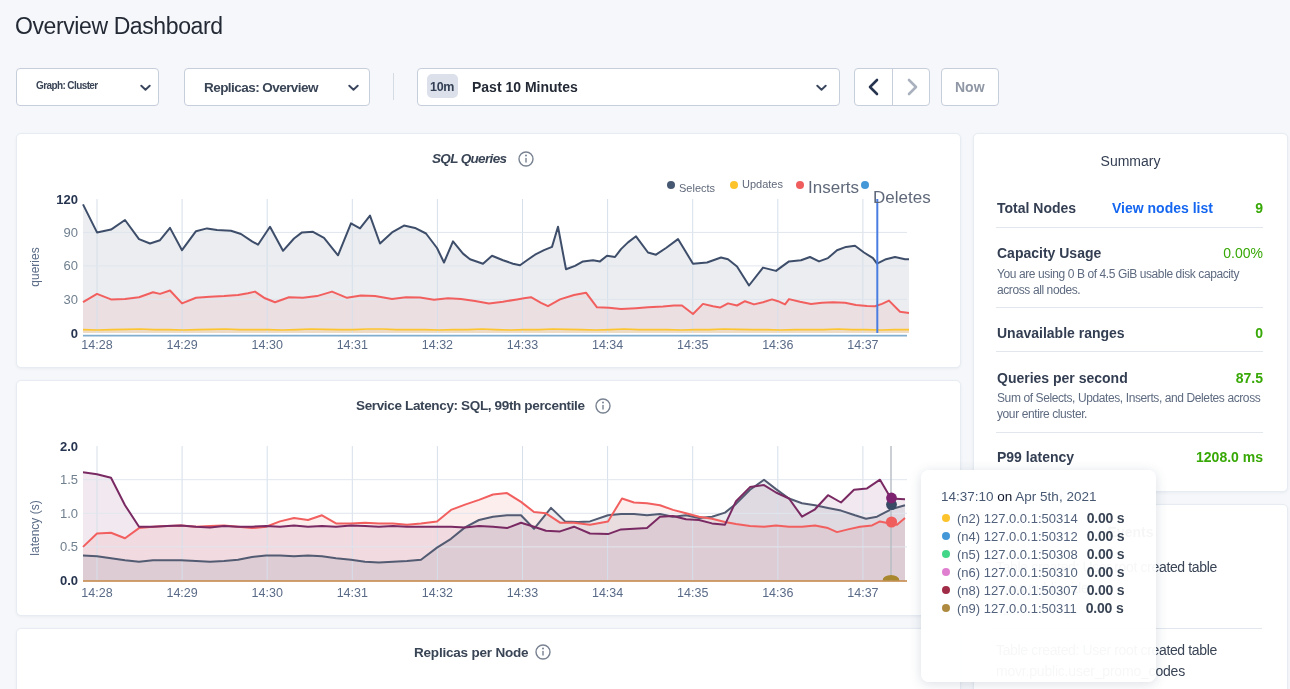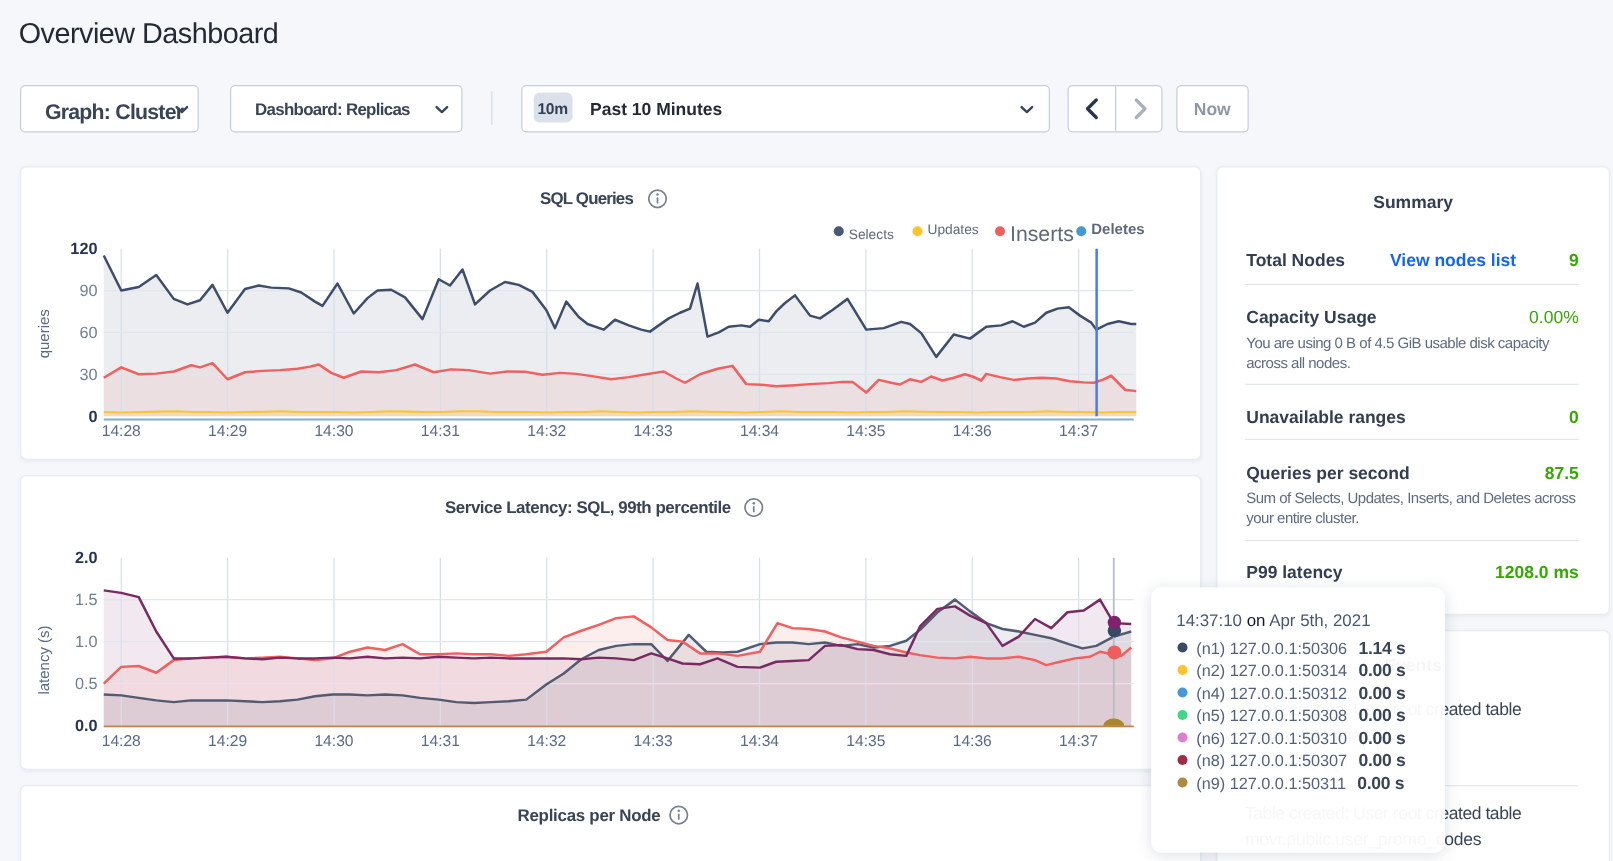--- a/index.html
+++ b/index.html
@@ -10,26 +10,26 @@
 .btn { position:absolute; background:#fff; border:1px solid #c7cedb; border-radius:4px; }
 .ttrow { display:flex; align-items:center; height:18px; margin-left:21px; }
 .ttdot { width:8px; height:8px; border-radius:50%; flex:0 0 8px; }
 .ttlabel { margin-left:7px; font-size:13px; color:#53627c; }
 .ttval { margin-left:9px; font-size:14px; font-weight:bold; color:#394455; letter-spacing:-0.2px; }
 </style></head>
 <body>
 <div class="abs" style="left:15px;top:13px;font-size:23px;letter-spacing:-0.4px;color:#242a35;">Overview Dashboard</div>
 
 <div class="btn" style="left:16px;top:68px;width:143px;height:38px;"></div>
-<div class="abs" style="left:36px;top:80px;font-size:17px;letter-spacing:-0.6px;font-weight:bold;color:#394455;">Graph: Cluster</div>
+<div class="abs" style="left:36px;top:80px;font-size:10px;letter-spacing:-0.6px;font-weight:bold;color:#394455;">Graph: Cluster</div>
 <svg style="position:absolute;left:140px;top:84px" width="11" height="8">
     <path d="M1.3 1.7 L5.5 5.7 L9.7 1.7" fill="none" stroke="#39455c" stroke-width="1.9" stroke-linecap="round" stroke-linejoin="round"></path>
   </svg>
 <div class="btn" style="left:184px;top:68px;width:186px;height:38px;"></div>
-<div class="abs" style="left:204px;top:80px;font-size:13.5px;letter-spacing:-0.55px;font-weight:bold;color:#394455;">Dashboard: Replicas</div>
+<div class="abs" style="left:204px;top:80px;font-size:13.5px;letter-spacing:-0.55px;font-weight:bold;color:#394455;">Replicas: Overview</div>
 <svg style="position:absolute;left:348px;top:84px" width="11" height="8">
     <path d="M1.3 1.7 L5.5 5.7 L9.7 1.7" fill="none" stroke="#39455c" stroke-width="1.9" stroke-linecap="round" stroke-linejoin="round"></path>
   </svg>
 <div class="abs" style="left:393px;top:73px;width:1px;height:27px;background:#d5dbe3;"></div>
 <div class="btn" style="left:417px;top:68px;width:423px;height:38px;"></div>
 <div class="abs" style="left:427px;top:74px;width:31px;height:24px;background:#dbe0ea;border-radius:5px;"></div>
 <div class="abs" style="left:430px;top:80px;font-size:12.5px;letter-spacing:-0.3px;font-weight:bold;color:#333f54;">10m</div>
 <div class="abs" style="left:472px;top:79px;font-size:14px;font-weight:bold;color:#242a35;">Past 10 Minutes</div>
 <svg style="position:absolute;left:816px;top:84px" width="11" height="8">
     <path d="M1.3 1.7 L5.5 5.7 L9.7 1.7" fill="none" stroke="#39455c" stroke-width="1.9" stroke-linecap="round" stroke-linejoin="round"></path>
@@ -80,35 +80,35 @@
 <text x="336.3" y="216" text-anchor="middle" font-size="12.5" fill="#5a6b87">14:31</text>
 <text x="421.4" y="216" text-anchor="middle" font-size="12.5" fill="#5a6b87">14:32</text>
 <text x="506.5" y="216" text-anchor="middle" font-size="12.5" fill="#5a6b87">14:33</text>
 <text x="591.6" y="216" text-anchor="middle" font-size="12.5" fill="#5a6b87">14:34</text>
 <text x="676.7" y="216" text-anchor="middle" font-size="12.5" fill="#5a6b87">14:35</text>
 <text x="761.8" y="216" text-anchor="middle" font-size="12.5" fill="#5a6b87">14:36</text>
 <text x="846.9" y="216" text-anchor="middle" font-size="12.5" fill="#5a6b87">14:37</text>
 <text x="23" y="134" text-anchor="middle" font-size="12" fill="#5a6b87" transform="rotate(-90 23 134)">queries</text>
 </svg>
 </div>
-<div class="abs" style="left:432px;top:151px;font-size:13.5px;letter-spacing:-0.65px;font-weight:bold;color:#394455;">SQL Queries</div>
+<div class="abs" style="left:432px;top:151px;font-size:13.5px;letter-spacing:-0.65px;font-weight:bold;color:#394455;font-style:italic;">SQL Queries</div>
 <svg style="position:absolute;left:518px;top:151px" width="16" height="16">
     <circle cx="8" cy="8" r="7" fill="none" stroke="#788291" stroke-width="1.4"></circle>
     <circle cx="8" cy="4.6" r="1" fill="#788291"></circle>
     <rect x="7.3" y="6.8" width="1.4" height="5" rx="0.7" fill="#788291"></rect>
   </svg>
 
 <div class="abs" style="left:667px;top:181px;width:8px;height:8px;border-radius:50%;background:#475872;"></div>
 <div class="abs" style="left:679px;top:182px;font-size:11px;color:#60697a;">Selects</div>
 <div class="abs" style="left:730px;top:181px;width:8px;height:8px;border-radius:50%;background:#fcc32c;"></div>
 <div class="abs" style="left:742px;top:178px;font-size:11px;color:#60697a;">Updates</div>
 <div class="abs" style="left:796px;top:181px;width:8px;height:8px;border-radius:50%;background:#ef5d5d;"></div>
 <div class="abs" style="left:808px;top:178px;font-size:17px;color:#60697a;">Inserts</div>
 <div class="abs" style="left:861px;top:181px;width:8px;height:8px;border-radius:50%;background:#4598d8;"></div>
-<div class="abs" style="left:873px;top:176px;font-size:12px;color:#60697a;font-weight:bold;">Deletes</div>
+<div class="abs" style="left:873px;top:188px;font-size:17px;color:#60697a;">Deletes</div>
 
 <div class="card" style="left:16px;top:380px;width:945px;height:236px;"></div>
 <div class="abs" style="left:16px;top:380px;width:945px;height:236px;">
 <svg width="945" height="236" style="position:absolute;left:0;top:0">
 <path d="M67.0 92.3L81.0 94.3L95.0 97.7L109.0 125.2L123.0 146.7L137.0 146.7L151.0 146.1L165.0 145.4L180.0 146.7L194.0 147.4L208.0 146.1L222.0 146.7L236.0 146.7L250.0 146.1L264.0 146.7L278.0 145.4L292.0 146.7L306.0 146.1L320.0 146.7L335.0 145.4L349.0 146.1L363.0 146.7L377.0 146.1L391.0 146.7L405.0 146.7L421.0 146.7L435.0 146.7L449.0 147.4L463.0 146.1L477.0 146.7L491.0 148.1L505.0 142.7L518.0 146.7L530.0 150.8L544.0 151.4L558.0 146.7L574.0 153.5L592.0 154.1L605.0 149.4L618.0 148.8L631.0 148.1L644.0 136.7L657.0 136.0L670.0 139.3L683.0 140.0L696.0 143.4L709.0 144.7L720.0 121.2L734.0 107.1L748.0 105.1L760.0 112.5L773.0 118.5L786.0 136.7L799.0 129.3L812.0 115.2L825.0 122.5L838.0 109.8L851.0 108.4L864.0 99.7L875.0 118.5L889.0 119.2L889.0 200.5L67.0 200.5Z" fill="rgba(125,35,112,0.10)"></path>
 <path d="M67.0 166.9L81.0 153.5L95.0 152.8L109.0 158.2L123.0 148.1L137.0 146.7L151.0 146.1L165.0 145.4L180.0 146.7L194.0 146.1L208.0 145.4L222.0 146.7L236.0 148.1L250.0 146.7L264.0 141.4L278.0 138.0L292.0 140.0L306.0 135.3L320.0 143.4L335.0 143.4L349.0 142.7L363.0 143.4L377.0 143.4L391.0 144.7L405.0 143.4L421.0 141.4L435.0 129.9L449.0 124.6L463.0 119.9L477.0 114.5L491.0 113.1L505.0 121.9L518.0 132.0L530.0 133.3L544.0 142.7L558.0 142.7L574.0 144.7L592.0 141.4L606.0 118.5L618.0 122.5L631.0 123.2L644.0 125.2L657.0 129.9L670.0 133.3L683.0 136.7L696.0 138.7L709.0 142.0L720.0 144.1L734.0 146.1L748.0 146.7L760.0 145.4L773.0 146.7L786.0 146.7L799.0 145.4L812.0 148.1L821.0 152.1L832.0 149.4L844.0 146.7L856.0 145.4L864.0 141.4L875.0 143.7L881.0 144.7L889.0 138.0L889.0 200.5L67.0 200.5Z" fill="rgba(239,93,93,0.10)"></path>
 <path d="M67.0 175.6L81.0 176.3L95.0 178.3L109.0 180.3L123.0 181.7L137.0 180.3L151.0 180.3L165.0 180.3L180.0 181.0L194.0 181.7L208.0 181.0L222.0 179.7L236.0 177.0L250.0 175.6L264.0 175.6L278.0 176.3L292.0 175.6L306.0 176.3L320.0 178.3L335.0 179.7L349.0 181.7L363.0 182.4L377.0 181.7L391.0 181.0L405.0 179.7L421.0 167.6L435.0 158.8L449.0 147.4L463.0 140.0L477.0 136.7L491.0 135.3L505.0 135.3L518.0 148.8L535.0 127.9L549.0 141.4L562.0 142.0L574.0 141.4L592.0 135.3L605.0 134.0L618.0 134.0L631.0 135.3L644.0 134.0L657.0 136.7L670.0 135.3L683.0 138.0L696.0 136.7L709.0 132.6L720.0 123.9L734.0 109.8L748.0 99.7L760.0 109.1L773.0 118.5L786.0 123.2L799.0 125.2L812.0 127.9L825.0 130.6L839.0 135.3L850.0 138.7L861.0 136.7L875.0 129.3L889.0 125.2L889.0 200.5L67.0 200.5Z" fill="rgba(71,88,114,0.11)"></path>
 <line x1="81.0" y1="66.1" x2="81.0" y2="200.5" stroke="#d6dfea" stroke-width="1"></line>
 <line x1="166.1" y1="66.1" x2="166.1" y2="200.5" stroke="#d6dfea" stroke-width="1"></line>
 <line x1="251.2" y1="66.1" x2="251.2" y2="200.5" stroke="#d6dfea" stroke-width="1"></line>
@@ -158,21 +158,21 @@
 
 <div class="card" style="left:16px;top:628px;width:945px;height:120px;"></div>
 <div class="abs" style="left:414px;top:645px;font-size:13.5px;letter-spacing:-0.2px;font-weight:bold;color:#394455;">Replicas per Node</div>
 <svg style="position:absolute;left:535px;top:644px" width="16" height="16">
     <circle cx="8" cy="8" r="7" fill="none" stroke="#788291" stroke-width="1.4"></circle>
     <circle cx="8" cy="4.6" r="1" fill="#788291"></circle>
     <rect x="7.3" y="6.8" width="1.4" height="5" rx="0.7" fill="#788291"></rect>
   </svg>
 
 <div class="card" style="left:973px;top:133px;width:315px;height:359px;"></div>
-<div class="abs" style="left:973px;top:153px;width:315px;text-align:center;font-size:14px;font-weight:bold;color:#333e52;">Summary</div>
+<div class="abs" style="left:973px;top:153px;width:315px;text-align:center;font-size:14px;font-weight:normal;color:#333e52;">Summary</div>
 <div class="abs" style="left:997px;top:200px;font-size:14px;font-weight:bold;color:#333e52;">Total Nodes</div>
 <div class="abs" style="left:1089px;top:200px;font-size:14px;font-weight:bold;color:#1466f0;margin-left:23px;">View nodes list</div>
 <div class="abs" style="left:997px;top:200px;width:266px;text-align:right;font-size:14px;font-weight:bold;color:#37a806;">9</div>
 <div class="abs" style="left:996px;top:227px;width:267px;height:1px;background:#e2e7ee;"></div>
 <div class="abs" style="left:997px;top:245px;font-size:14px;font-weight:bold;color:#333e52;">Capacity Usage</div>
 <div class="abs" style="left:997px;top:245px;width:266px;text-align:right;font-size:14px;font-weight:normal;color:#37a806;">0.00%</div>
 <div class="abs" style="left:997px;top:266px;width:272px;font-size:12px;color:#5e6b80;line-height:16px;letter-spacing:-0.4px;">You are using 0 B of 4.5 GiB usable disk capacity across all nodes.</div>
 <div class="abs" style="left:996px;top:307px;width:267px;height:1px;background:#e2e7ee;"></div>
 <div class="abs" style="left:997px;top:325px;font-size:14px;font-weight:bold;color:#333e52;">Unavailable ranges</div>
 <div class="abs" style="left:997px;top:325px;width:266px;text-align:right;font-size:14px;font-weight:bold;color:#37a806;">0</div>
@@ -188,25 +188,20 @@
 <div class="abs" style="left:973px;top:524px;width:315px;text-align:center;font-size:14px;font-weight:bold;color:#333e52;">Events</div>
 <div class="abs" style="left:996px;top:557px;width:256px;font-size:14px;letter-spacing:-0.35px;color:#394455;line-height:21px;">Table created: User root created table movr.public.rides</div>
 <div class="abs" style="left:996px;top:604px;font-size:12px;color:#9aa3b1;">22 minutes ago</div>
 <div class="abs" style="left:989px;top:628px;width:273px;height:1px;background:#e2e7ee;"></div>
 <div class="abs" style="left:996px;top:640px;width:256px;font-size:14px;letter-spacing:-0.35px;color:#394455;line-height:21px;">Table created: User root created table <span style="letter-spacing:-0.2px;">movr.public.user_promo_codes</span></div>
 
 <div class="abs" style="left:921px;top:470px;width:235px;height:212px;background:rgba(255,255,255,0.955);border-radius:8px;box-shadow:0 2px 12px rgba(56,76,108,0.18);"></div>
 <div class="abs" style="left:941px;top:489px;font-size:13.5px;color:#475872;">14:37:10 <span style="color:#0f172a;">on</span> Apr 5th, 2021</div>
 <div class="abs" style="left:921px;top:509px;width:235px;">
 <div class="ttrow">
-      <span class="ttdot" style="background:#394a64"></span>
-      <span class="ttlabel">(n1) 127.0.0.1:50306</span>
-      <span class="ttval">1.14 s</span>
-    </div>
-<div class="ttrow">
       <span class="ttdot" style="background:#fcc32c"></span>
       <span class="ttlabel">(n2) 127.0.0.1:50314</span>
       <span class="ttval">0.00 s</span>
     </div>
 <div class="ttrow">
       <span class="ttdot" style="background:#4598d8"></span>
       <span class="ttlabel">(n4) 127.0.0.1:50312</span>
       <span class="ttval">0.00 s</span>
     </div>
 <div class="ttrow">

